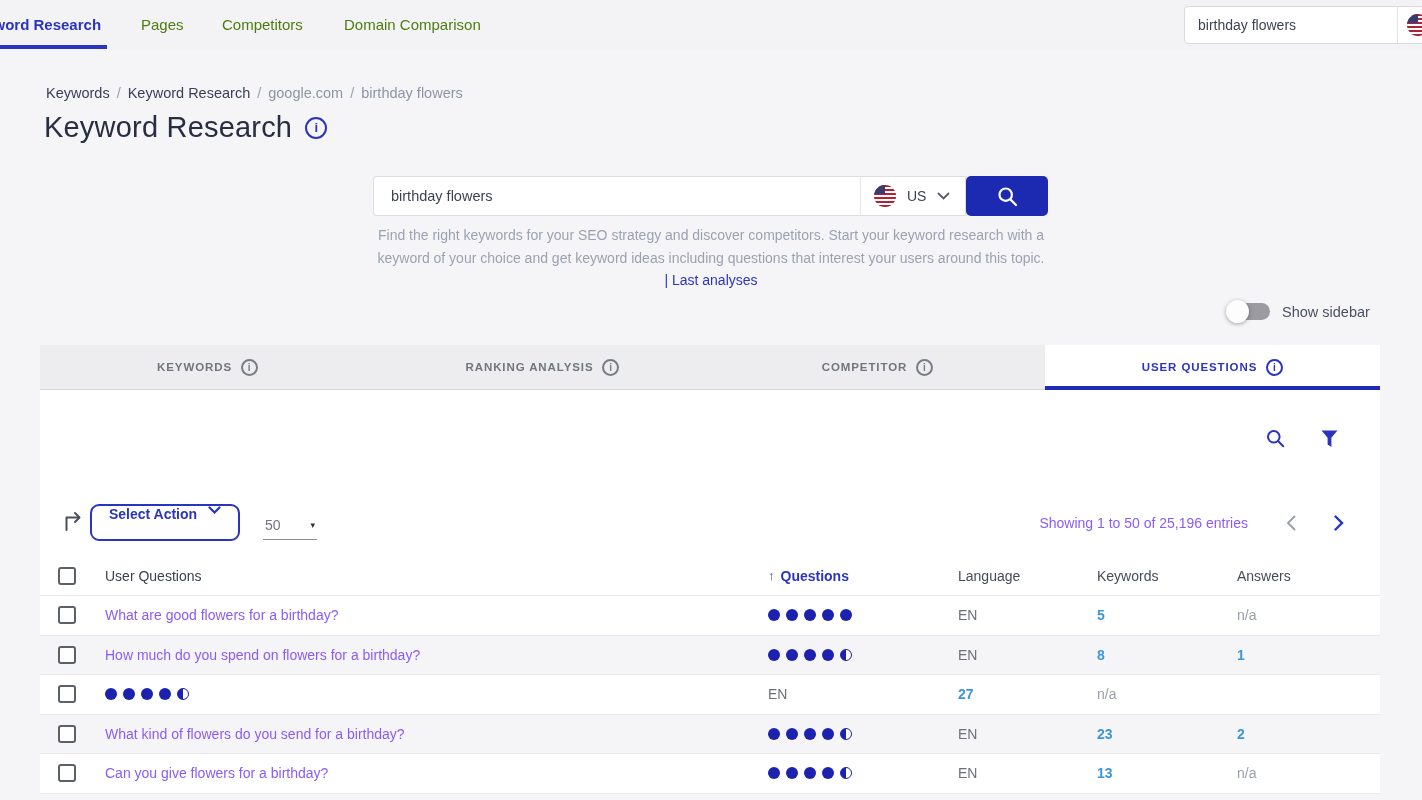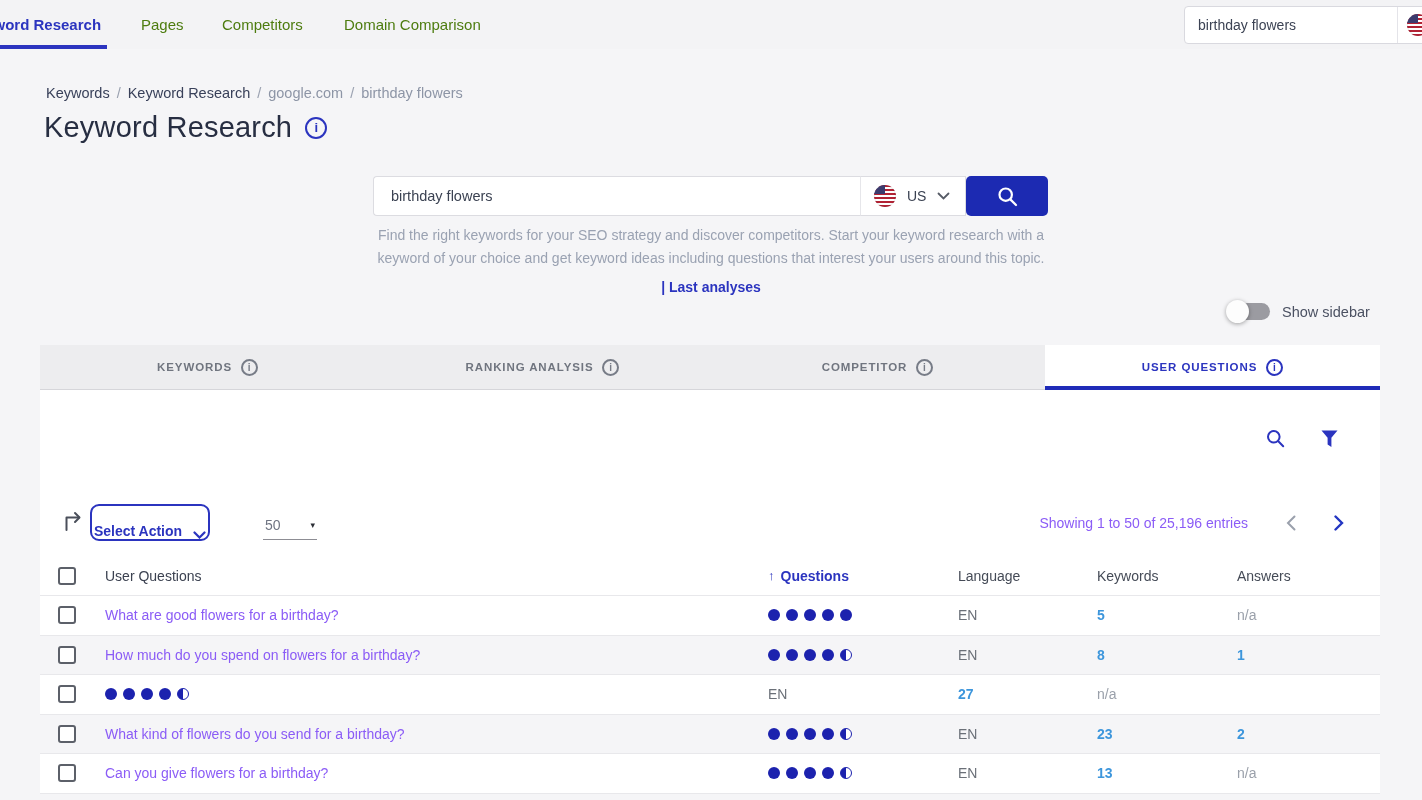--- a/index.html
+++ b/index.html
@@ -38,21 +38,21 @@
 
   
   .searchbar{position:absolute;left:373px;top:176px;height:40px;display:flex}
   .searchbar .kw-input{width:487px;height:40px;background:#fff;border:1px solid #dcdce1;border-right:0;border-radius:4px 0 0 4px;outline:0;padding-left:17px;font-size:14.5px;color:#3b4252;font-family:inherit}
   .country-box{width:106px;height:40px;background:#fff;border:1px solid #dcdce1;border-left:1px solid #e6e6ea;display:flex;align-items:center;gap:11px;padding-left:13px;cursor:pointer}
   .country-box .cc{font-size:14px;color:#3b4252}
   .search-btn{width:82px;height:40px;background:#1c2ab2;border:0;border-radius:5px;display:flex;align-items:center;justify-content:center;cursor:pointer}
 
   
   .desc{position:absolute;left:261px;top:224px;width:900px;text-align:center;font-size:14px;color:#9aa2b2;line-height:22.5px}
-  .last-analyses{margin-top:7px;color:#2b34bf;font-weight:700;font-size:14px;cursor:pointer}
+  .last-analyses{color:#2b34bf;font-weight:400;font-size:14px;cursor:pointer}
 
   
   .toggle-row{position:absolute;left:1228px;top:303px;display:flex;align-items:center;gap:12px}
   .toggle{width:42px;height:17px;border-radius:9px;background:#9b9ba1;position:relative;cursor:pointer;flex:none}
   .toggle .knob{position:absolute;left:-2px;top:-3px;width:23px;height:23px;border-radius:50%;background:#fdfdfd;box-shadow:0 1px 4px rgba(0,0,0,.35)}
   .toggle-label{font-size:14.5px;color:#4b5162}
 
   
   .card{position:absolute;left:40px;top:345px;width:1340px;height:455px;background:#fff}
   .tabbar{position:absolute;left:0;top:0;width:1340px;height:45px;display:flex}
@@ -60,21 +60,21 @@
   .tab.active{background:#fff;border-bottom:1px solid transparent;color:#2b34bf}
   .tab.active::after{content:"";position:absolute;left:0;right:0;bottom:-1px;height:4px;background:#1f2bb8}
 
   
   .icon-btn{position:absolute;cursor:pointer;display:flex}
   .icon-search{left:1226px;top:84px}
   .icon-filter{left:1281px;top:85px}
 
   
   .export-btn{position:absolute;left:22px;top:164px;cursor:pointer;display:flex}
-  .select-action{position:absolute;left:50px;top:159px;width:120px;height:37px;background:#fff;border:2px solid #2b34bf;border-radius:9px;display:flex;align-items:flex-end;justify-content:center;gap:11px;color:#2b34bf;font-weight:700;font-size:14px;cursor:pointer}
+  .select-action{position:absolute;left:50px;top:159px;width:150px;height:37px;background:#fff;border:2px solid #2b34bf;border-radius:9px;display:flex;align-items:flex-start;justify-content:center;gap:11px;color:#2b34bf;font-weight:700;font-size:14px;cursor:pointer}
   .pagesize{position:absolute;left:223px;top:166px;width:54px;height:29px;border-bottom:1px solid #8d8d94;display:flex;align-items:center;justify-content:space-between;font-size:14px;color:#6f7482;cursor:pointer;padding:0 2px}
   .pagesize .caret{font-size:9px;color:#2c2f36}
   .showing-row{position:absolute;top:159px;right:36px;height:37px;display:flex;align-items:center;gap:38px}
   .showing{font-size:14px;color:#8b5cf6;white-space:nowrap}
   .pg{display:flex;cursor:pointer}
 
   
   .thead,.trow{display:grid;grid-template-columns:57px 663px 190px 139px 140px 1fr;align-items:center;width:1340px}
   .thead{position:absolute;left:0;top:211px;height:39px}
   .tbody{position:absolute;left:0;top:250px;width:1340px}

